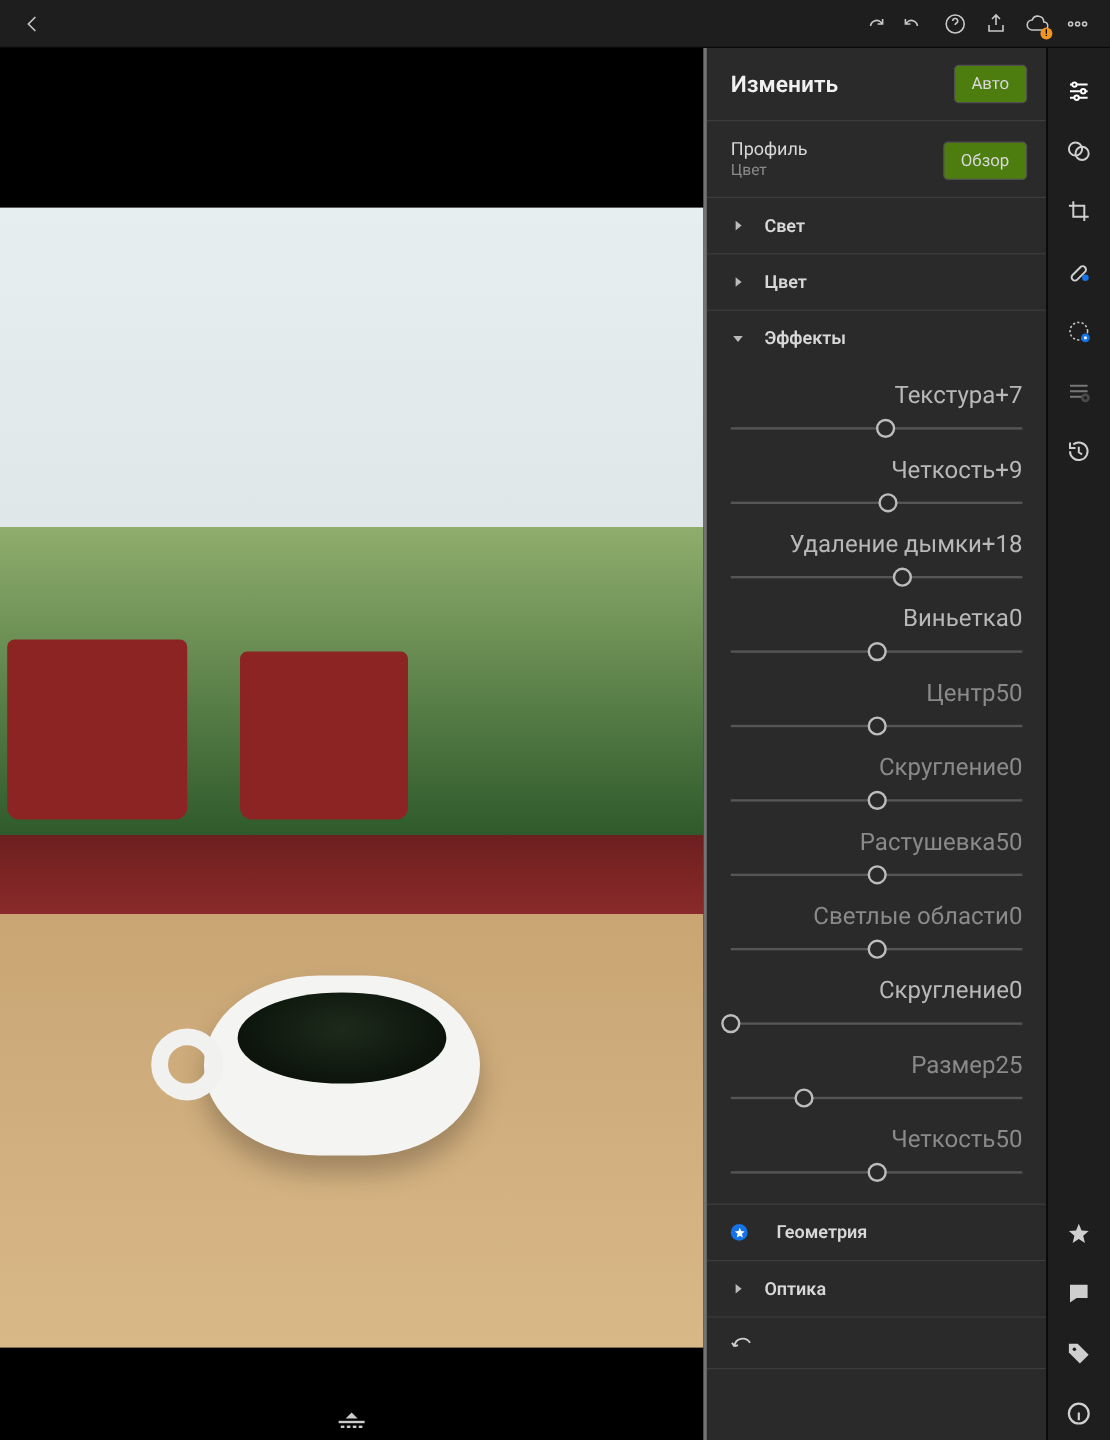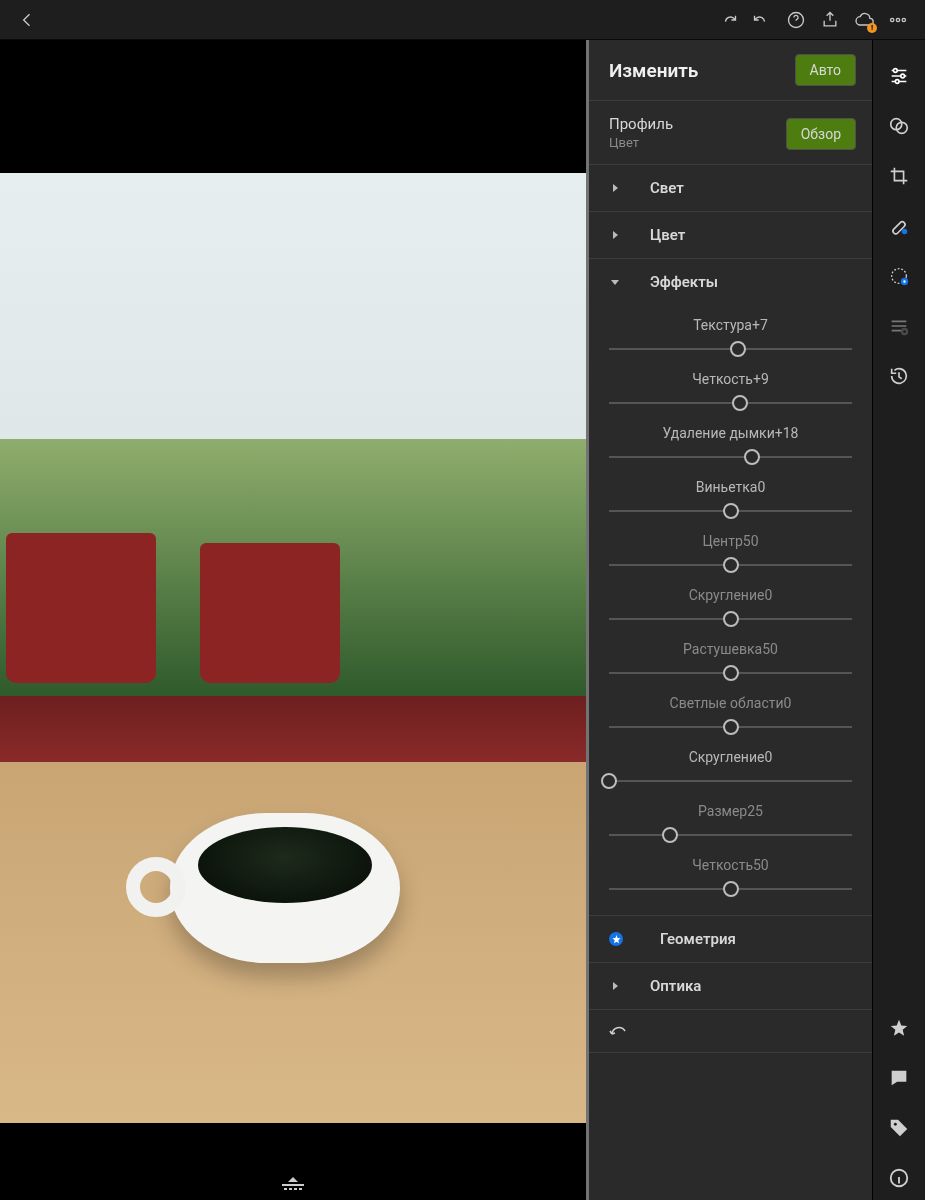--- a/index.html
+++ b/index.html
@@ -34,26 +34,26 @@
   
   .panel{width:286px;background:var(--bg-panel);display:flex;flex-direction:column;overflow-y:auto;border-left:3px solid #737373;}
   .panel::-webkit-scrollbar{width:0;}
   .panel-header{display:flex;align-items:center;justify-content:space-between;padding:14px 16px 14px 20px;border-bottom:1px solid var(--border);}
   .panel-title{font-size:19px;font-weight:600;color:#f0f0f0;}
   .btn{background:#4d7c0f;border:1px solid #505050;color:var(--text);padding:7px 14px;font-size:14px;border-radius:4px;}
   .profile-row{padding:14px 16px 14px 20px;border-bottom:1px solid var(--border);display:flex;align-items:flex-end;justify-content:space-between;}
   .profile-text .pl{font-size:15px;color:var(--text);}
   .profile-text .pv{font-size:13px;color:var(--text-dim);margin-top:2px;}
   .section{border-bottom:1px solid var(--border);}
-  .sec-head{display:flex;align-items:center;gap:29px;padding:14px 20px;color:var(--text);font-size:15px;font-weight:600;}
+  .sec-head{display:flex;align-items:center;gap:16px;padding:14px 20px;color:var(--text);font-size:15px;font-weight:600;}
   .sec-head .chev{width:12px;display:flex;justify-content:center;color:#bbb;}
   .sec-body{padding:4px 20px 12px 20px;}
   .slider-row{padding:8px 0 4px 0;}
   .slider-row.dim .s-label,.slider-row.dim .s-val{color:var(--text-dim);}
-  .s-top{display:flex;justify-content:center;font-size:14px;color:var(--text-mid);margin-bottom:6px;}
+  .s-top{display:flex;justify-content:flex-end;font-size:20px;color:var(--text-mid);margin-bottom:6px;}
   .s-track{position:relative;height:20px;}
   .s-line{position:absolute;left:0;right:0;top:50%;height:2px;background:#555;transform:translateY(-50%);}
   .s-handle{position:absolute;top:50%;width:16px;height:16px;border:2px solid var(--handle);border-radius:50%;background:var(--bg-panel);transform:translate(-50%,-50%);}
   
   .rail{width:53px;background:var(--bg-toolbar);border-left:1px solid #000;display:flex;flex-direction:column;align-items:center;padding-top:14px;gap:6px;}
   .rail .ricon{width:44px;height:44px;display:flex;align-items:center;justify-content:center;color:#cfcfcf;}
   .rail .ricon.active{color:#fff;}
   .rail .ricon svg{width:22px;height:22px;}
   .rail .rspacer{flex:1;}
   .star-badge{width:14px;height:14px;border-radius:50%;background:var(--accent);display:inline-flex;align-items:center;justify-content:center;margin-right:8px;flex:0 0 auto;}

